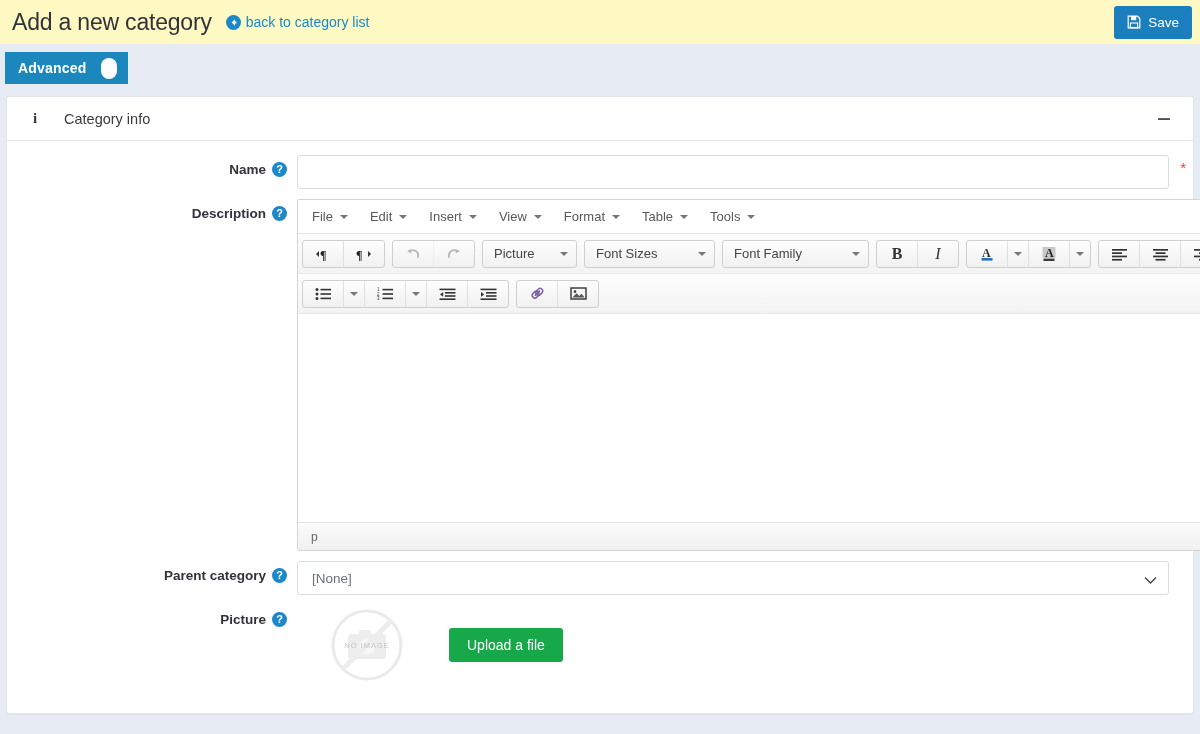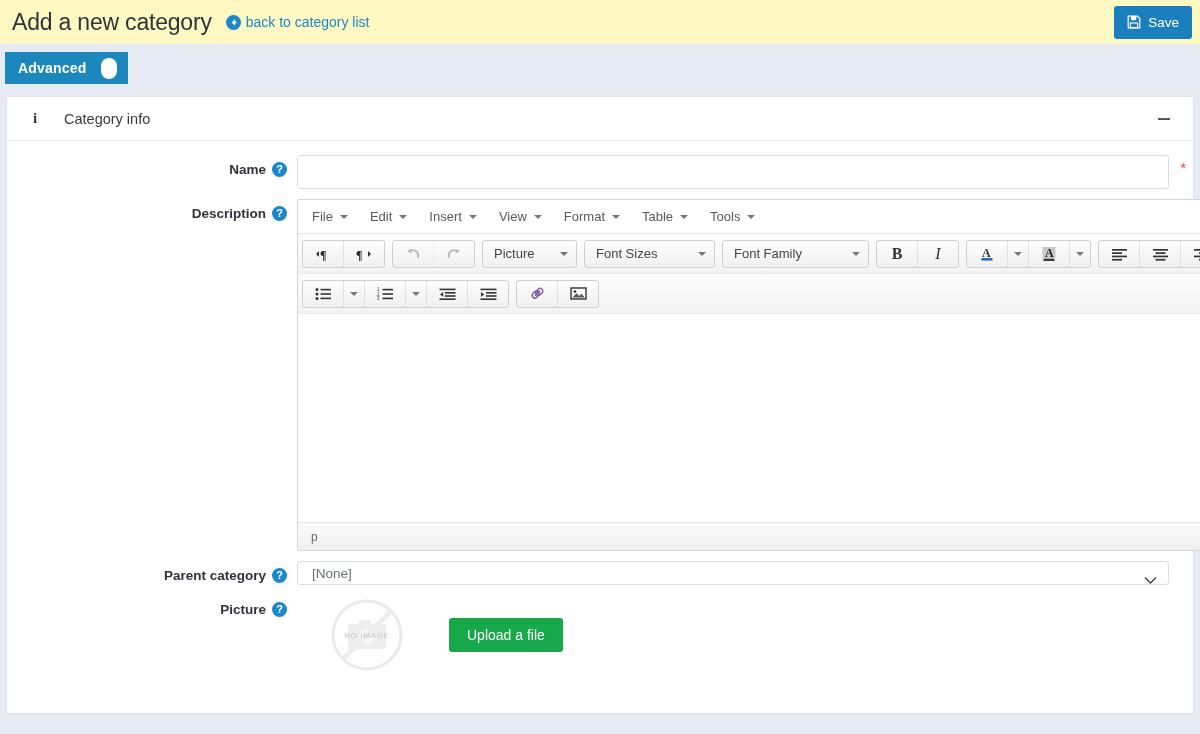--- a/index.html
+++ b/index.html
@@ -211,21 +211,21 @@
     border-radius: 3px;
     padding: 0 10px;
     font-family: "Liberation Sans", sans-serif;
     font-size: 13.5px;
     color: #32323a;
     background: #fff;
     outline: none;
   }
   .select-input {
     width: 100%;
-    height: 24px;
+    height: 34px;
     box-sizing: border-box;
     border: 1px solid #d9dde3;
     border-radius: 3px;
     padding: 0 26px 0 14px;
     font-family: "Liberation Sans", sans-serif;
     font-size: 13.5px;
     color: #6b7078;
     background: #fff;
     appearance: none;
     -webkit-appearance: none;

